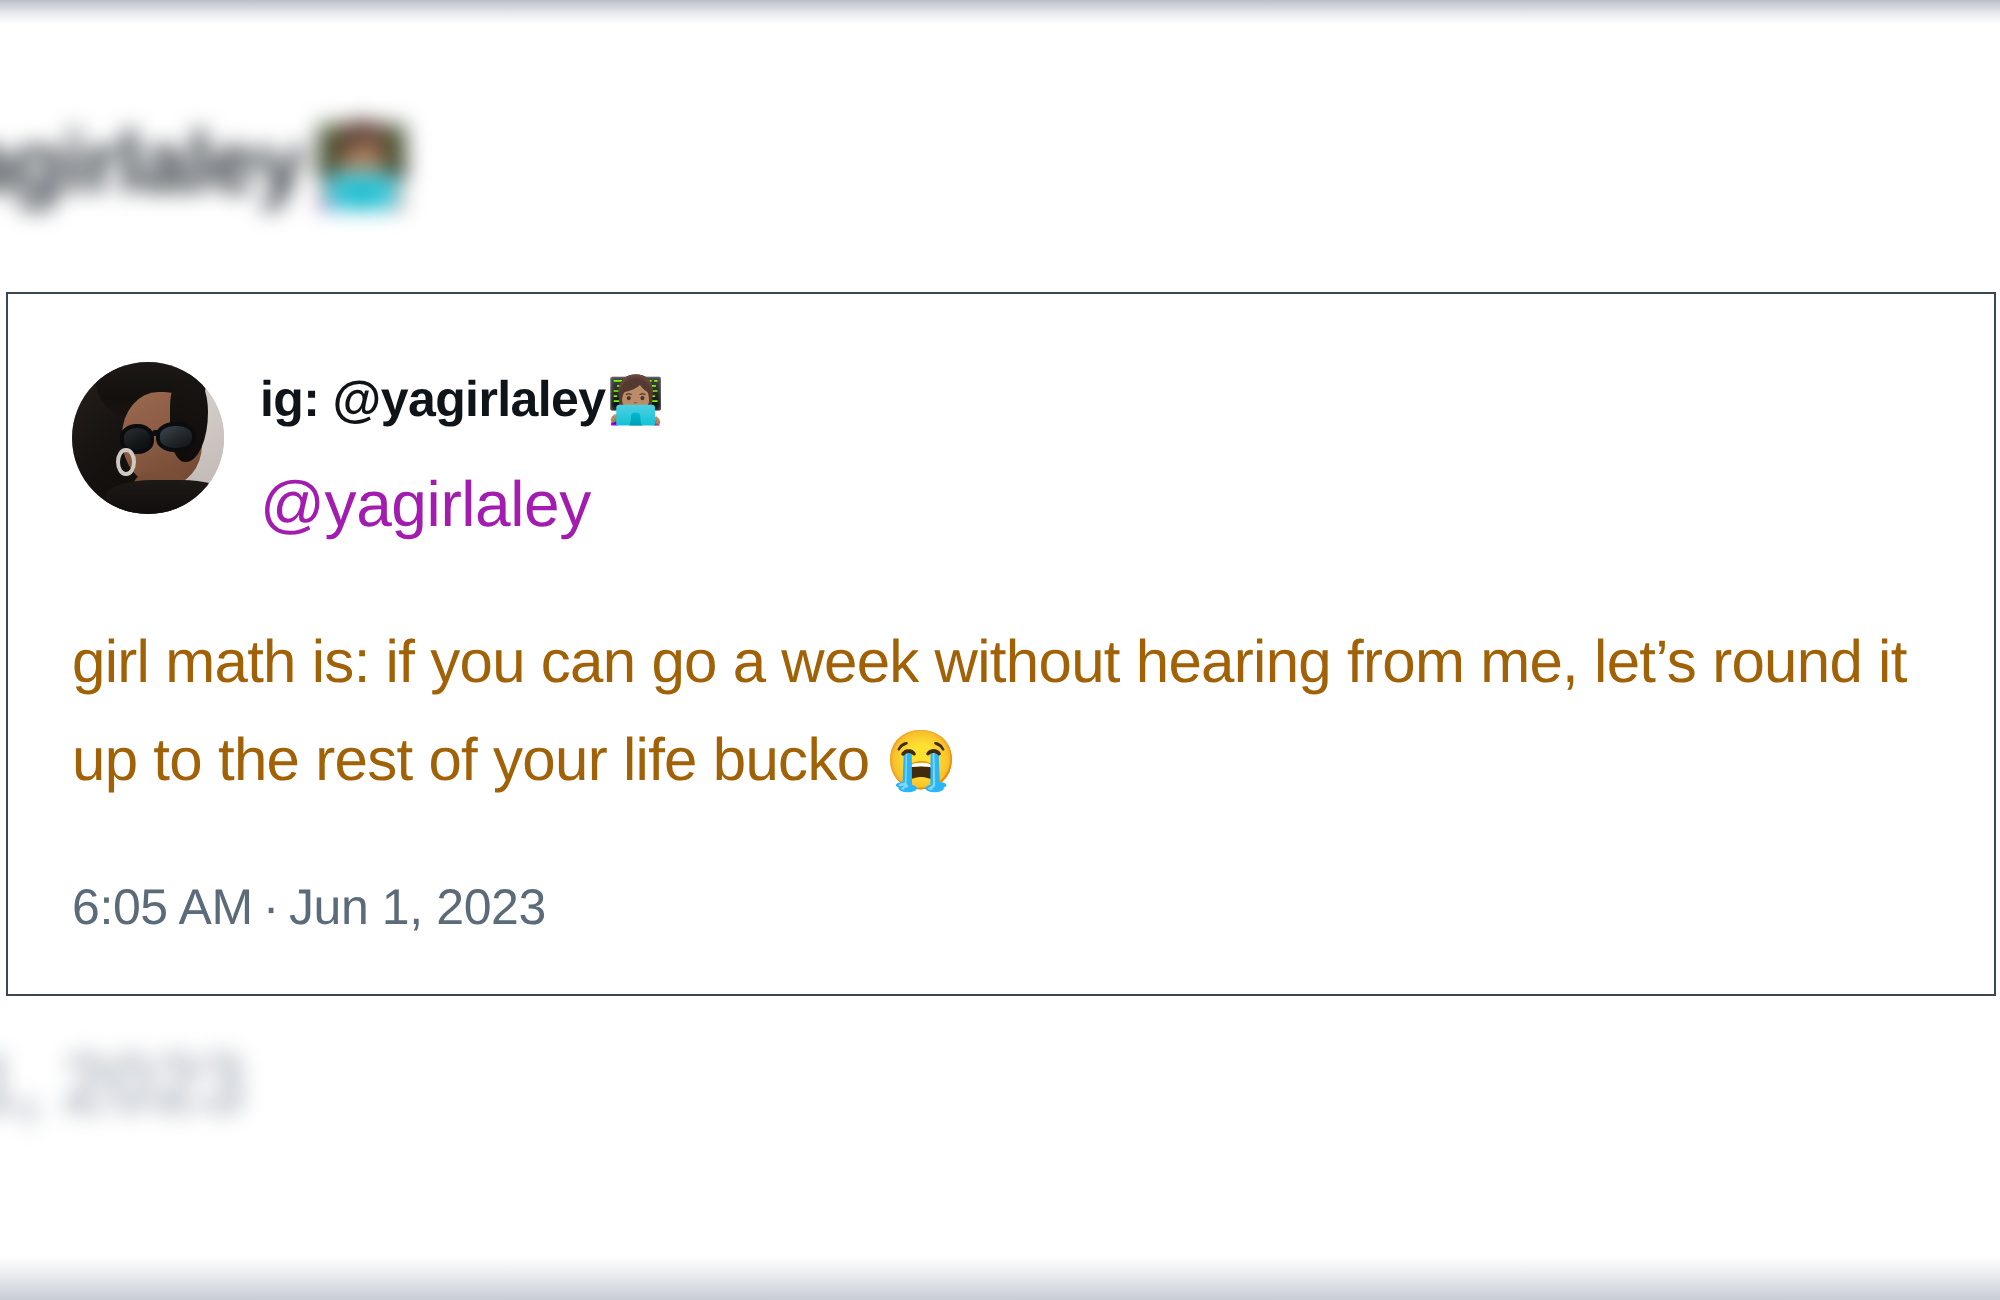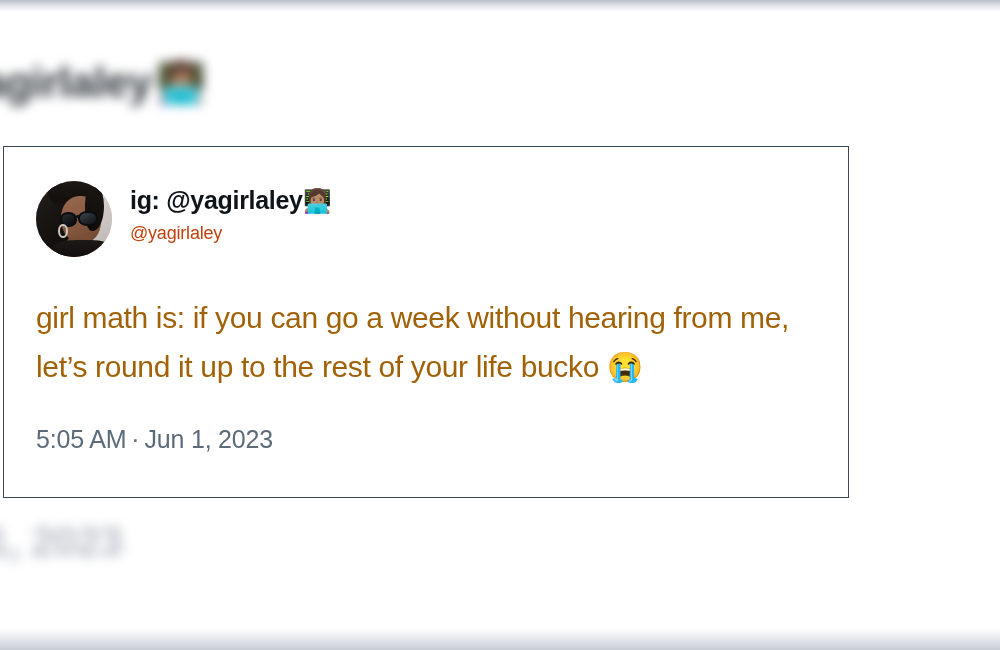--- a/index.html
+++ b/index.html
@@ -64,21 +64,21 @@
     letter-spacing: -0.5px;
     white-space: nowrap;
     z-index: 1;
   }
 
   
   .tweet-card {
     position: absolute;
     left: 3px;
     top: 146px;
-    width: 846px;
+    width: 995px;
     height: 352px;
     background: #ffffff;
     border: 1.4px solid #3a4654;
     z-index: 3;
     padding: 34px 32px 0 32px;
   }
 
   .tweet-head {
     display: flex;
     align-items: flex-start;
@@ -188,24 +188,24 @@
     white-space: nowrap;
     display: flex;
     align-items: baseline;
   }
   .display-name .emoji {
     font-size: 23px;
     font-weight: normal;
     margin-left: 1px;
   }
   .handle {
-    font-size: 18px;
-    color: #c2410c;
+    font-size: 32px;
+    color: #a21caf;
     letter-spacing: -0.2px;
-    margin-top: 7px;
+    margin-top: 18px;
     line-height: 1.2;
   }
 
   .tweet-body {
     margin-top: 37px;
     font-size: 30px;
     line-height: 1.62;
     color: #a16207;
     letter-spacing: -0.35px;
     max-width: 950px;
@@ -257,20 +257,20 @@
     </div>
 
   </div>
 
   <div class="tweet-body">
     <span>girl math is: if you can go a week without hearing from me, let’s round it up to the rest of your life bucko </span>
     <span class="emoji">😭</span>
   </div>
 
   <div class="tweet-meta">
-    <span>5:05 AM</span><span class="dot-sep">·</span><span>Jun 1, 2023</span>
+    <span>6:05 AM</span><span class="dot-sep">·</span><span>Jun 1, 2023</span>
   </div>
 
 </div>
 
 <div class="bg-blur-bottom">1, 2023</div>
 
 <div class="edge-band-bottom"></div>
 
 </body></html>

